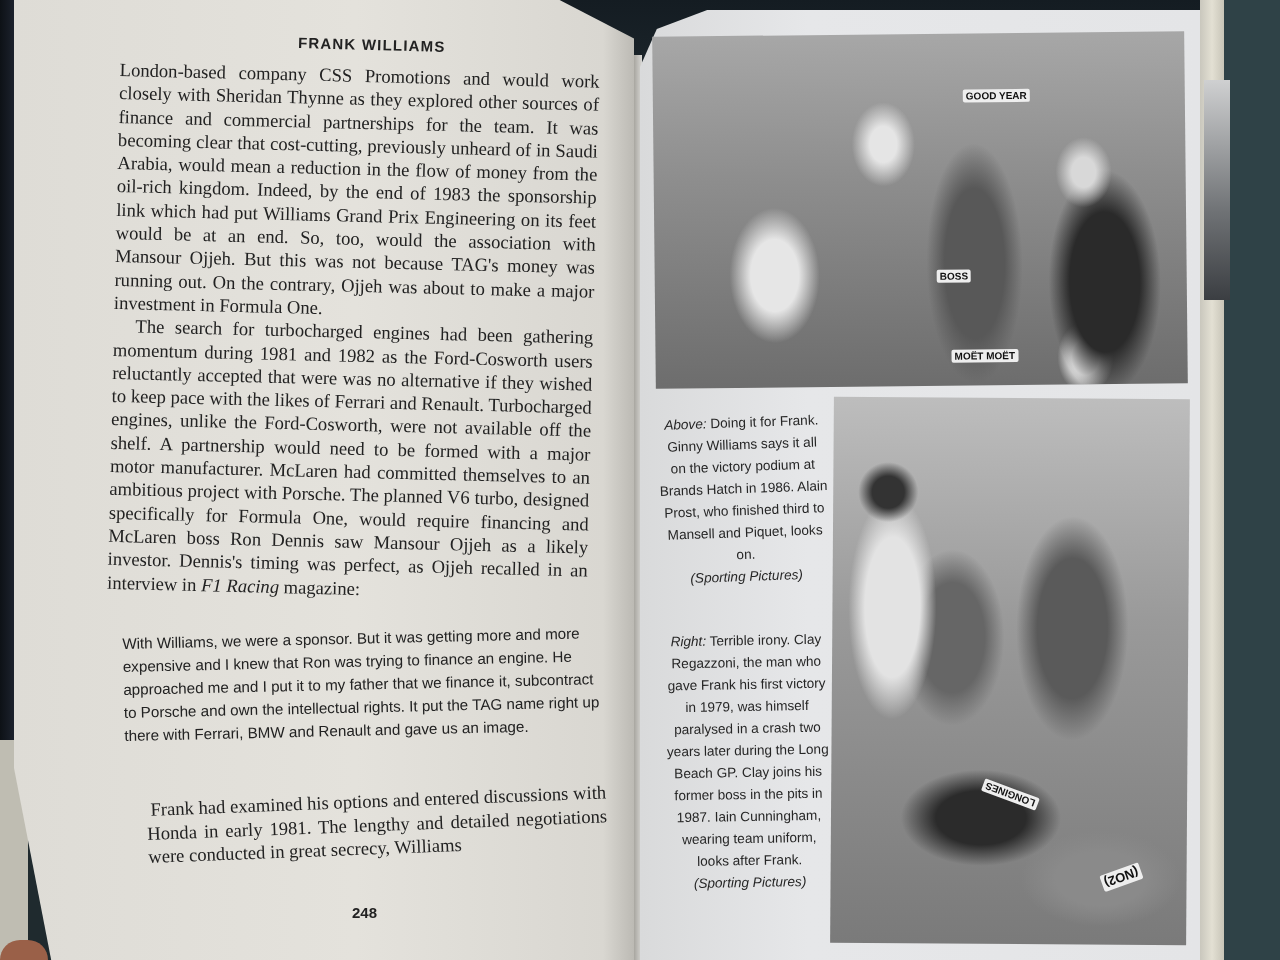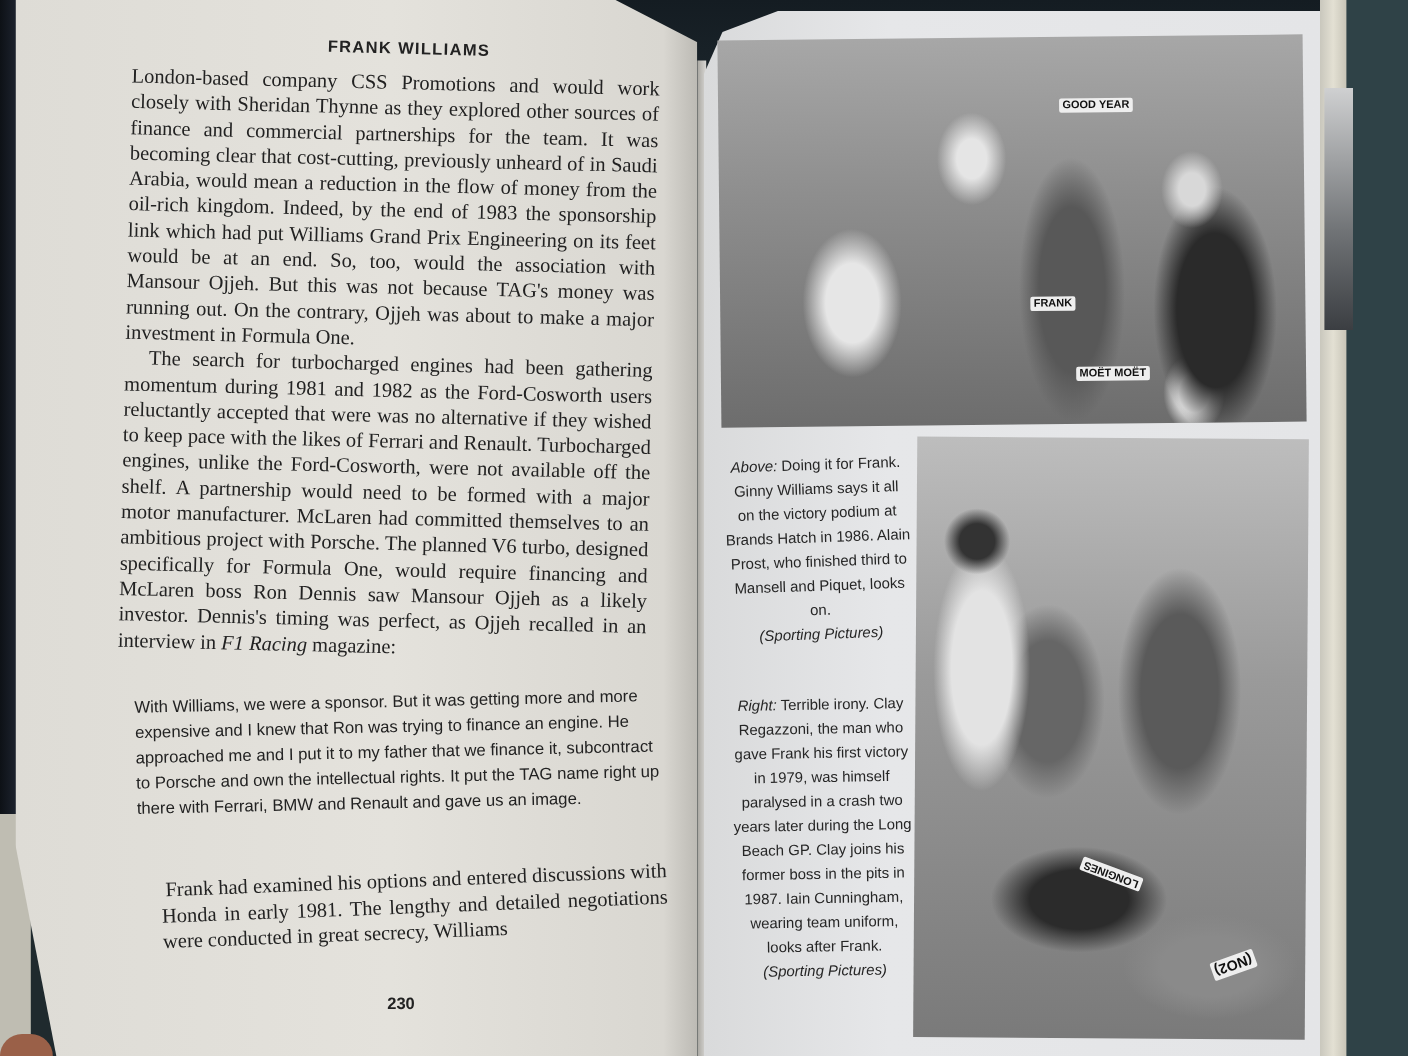--- a/index.html
+++ b/index.html
@@ -142,32 +142,32 @@
   <p>London-based company CSS Promotions and would work closely with Sheridan Thynne as they explored other sources of finance and commercial partnerships for the team. It was becoming clear that cost-cutting, previously unheard of in Saudi Arabia, would mean a reduction in the flow of money from the oil-rich kingdom. Indeed, by the end of 1983 the sponsorship link which had put Williams Grand Prix Engineering on its feet would be at an end. So, too, would the association with Mansour Ojjeh. But this was not because TAG's money was running out. On the contrary, Ojjeh was about to make a major investment in Formula One.</p>
   <p class="indent"><span>The search for turbocharged engines had been gathering momentum during 1981 and 1982 as the Ford-Cosworth users reluctantly accepted that were was no alternative if they wished to keep pace with the likes of Ferrari and Renault. Turbocharged engines, unlike the Ford-Cosworth, were not available off the shelf. A partnership would need to be formed with a major motor manufacturer. McLaren had committed themselves to an ambitious project with Porsche. The planned V6 turbo, designed specifically for Formula One, would require financing and McLaren boss Ron Dennis saw Mansour Ojjeh as a likely investor. Dennis's timing was perfect, as Ojjeh recalled in an interview in </span><i>F1 Racing</i><span> magazine:</span></p>
 </div>
 
 <div class="quote">With Williams, we were a sponsor. But it was getting more and more expensive and I knew that Ron was trying to finance an engine. He approached me and I put it to my father that we finance it, subcontract to Porsche and own the intellectual rights. It put the TAG name right up there with Ferrari, BMW and Renault and gave us an image.</div>
 
 <div class="body-text-2">
   <p class="indent">Frank had examined his options and entered discussions with Honda in early 1981. The lengthy and detailed negotiations were conducted in great secrecy, Williams</p>
 </div>
 
-<div class="folio">230</div>
+<div class="folio">248</div>
 
 <div class="gutter"></div>
 
 <div class="page-right"></div>
 <div class="page-edges"></div>
 <div class="next-page-strip"></div>
 
 <div class="photo photo-podium">
   <span class="photo-label" style="left:310px; top:56px;">GOOD YEAR</span>
-  <span class="photo-label" style="left:282px; top:236px;">FRANK</span>
-  <span class="photo-label" style="left:296px; top:300px;margin-left:27px;">MOËT MOËT</span>
+  <span class="photo-label" style="left:282px; top:236px;">BOSS</span>
+  <span class="photo-label" style="left:296px; top:316px;">MOËT MOËT</span>
 </div>
 
 <div class="caption caption-above">
   <span class="lead">Above:</span><span> Doing it for Frank. Ginny Williams says it all on the victory podium at Brands Hatch in 1986. Alain Prost, who finished third to Mansell and Piquet, looks on.</span><br>
   <span class="credit">(Sporting Pictures)</span>
 </div>
 
 <div class="photo photo-pits">
   <span class="photo-label" style="left:150px; top:390px; transform:rotate(200deg);">LONGINES</span>
   <span class="photo-label" style="left:270px; top:470px; transform:rotate(160deg); font-size:13px;">(NO2)</span>

